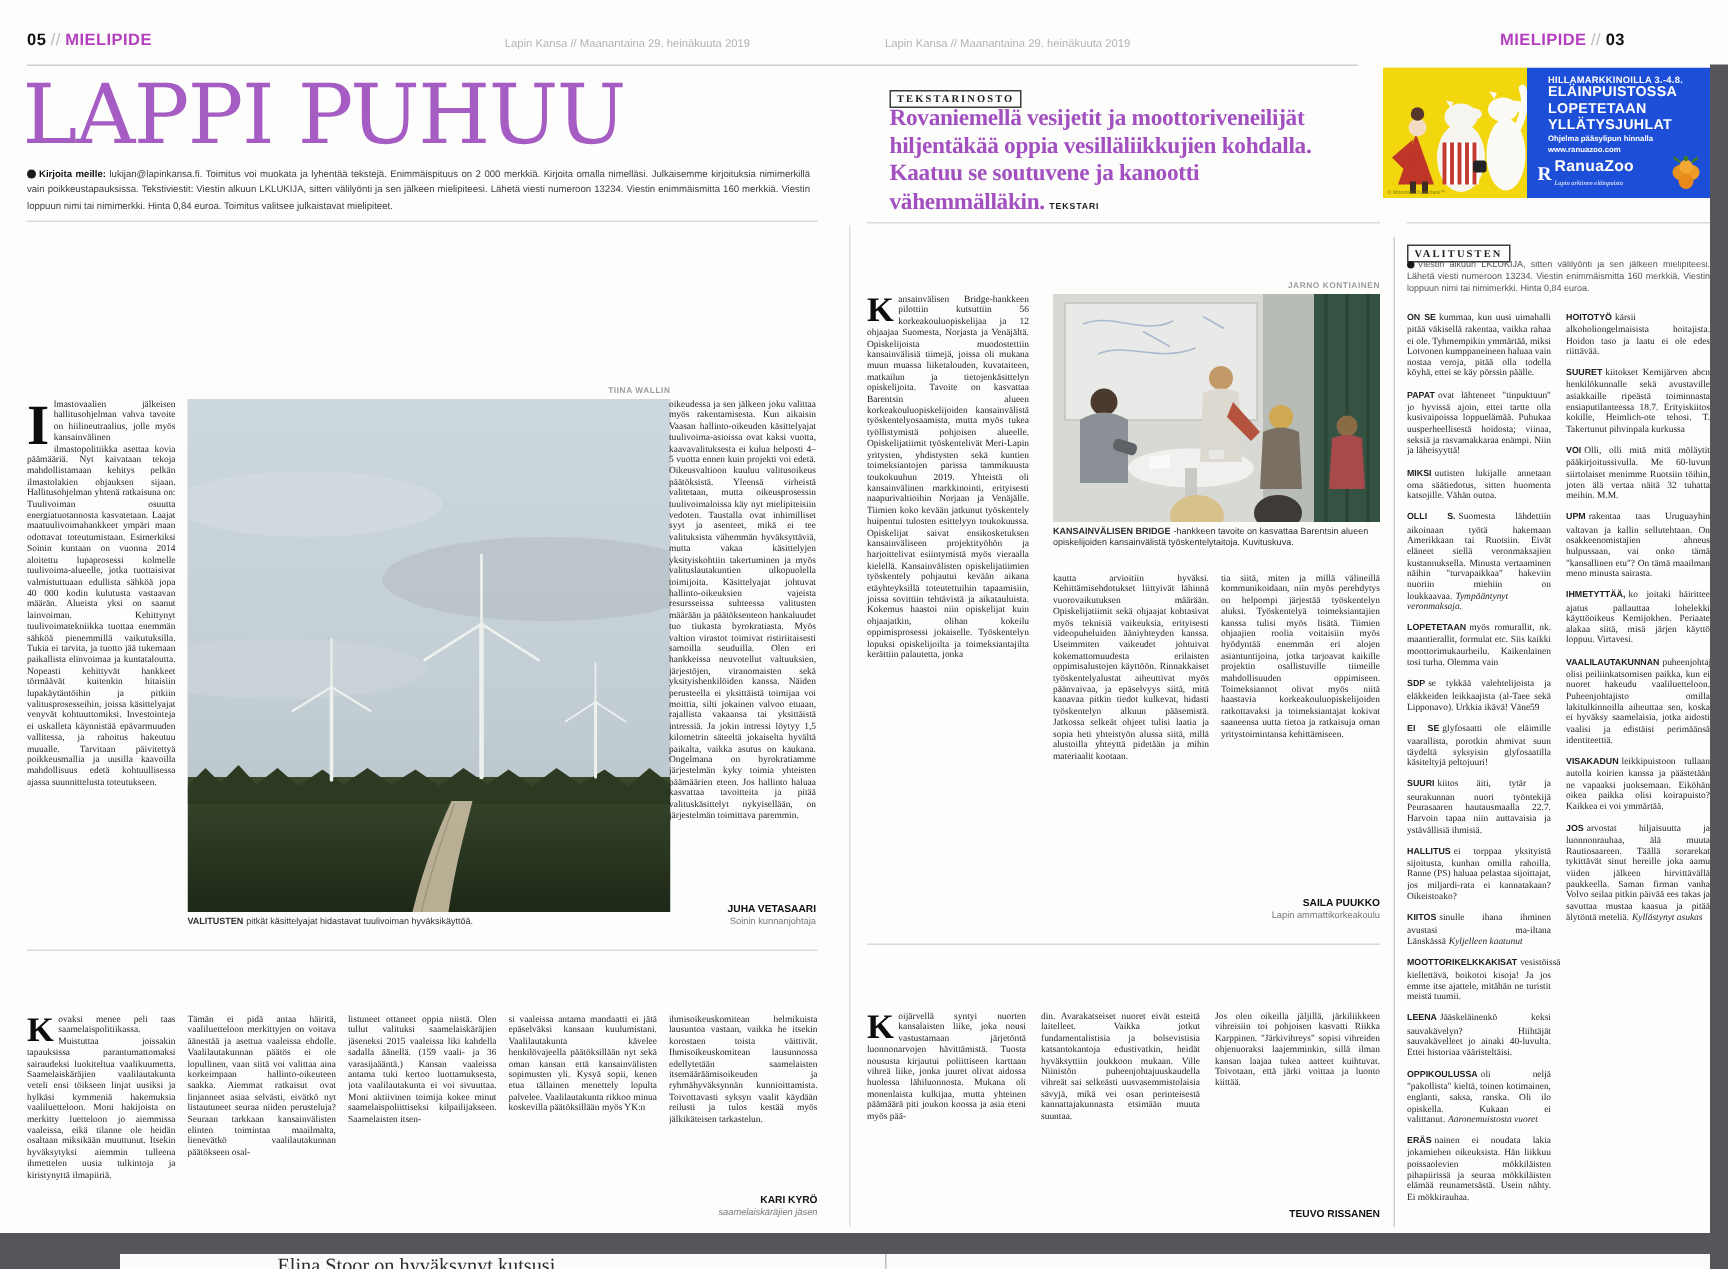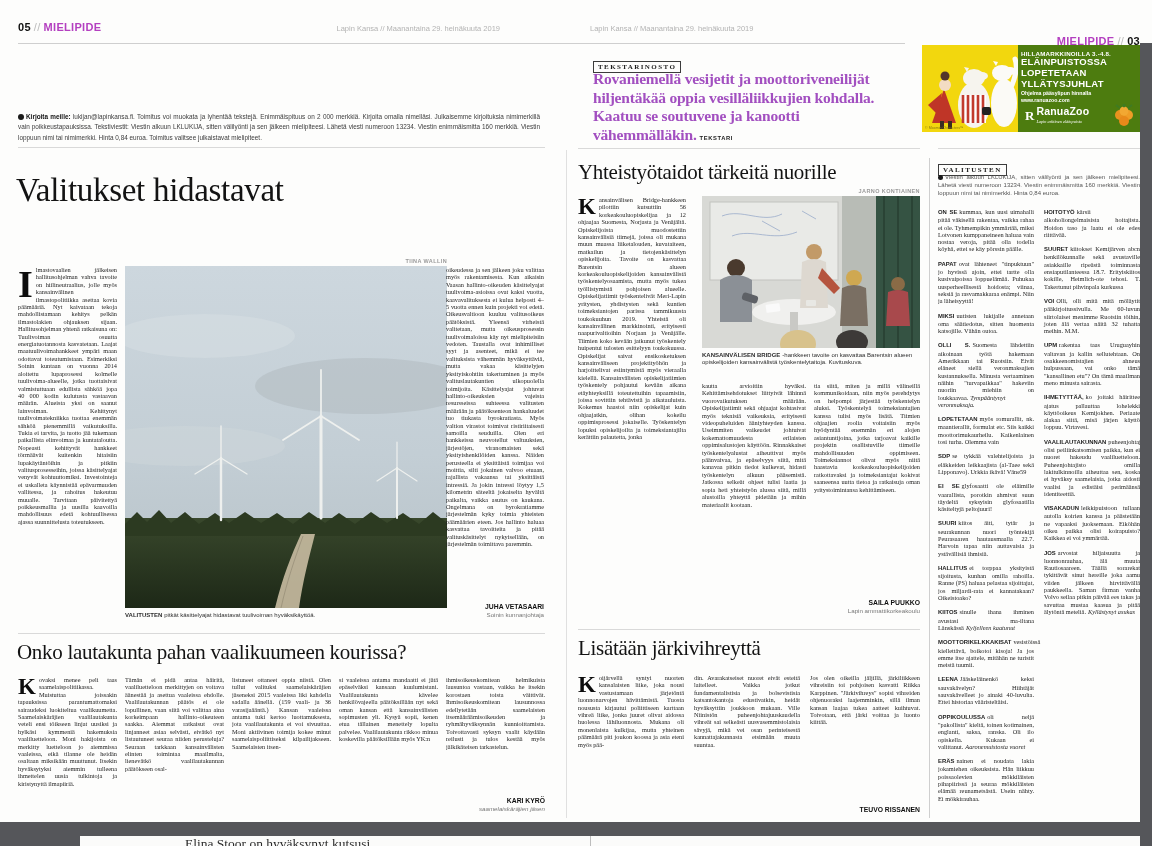--- a/index.html
+++ b/index.html
@@ -34,48 +34,48 @@
   .quote-src{font:bold 5.8px "Liberation Sans",sans-serif;color:#1a1a1a;letter-spacing:.6px;margin-left:3px}
   .tinfo{font:6px/7.8px "Liberation Sans",sans-serif;color:#555;text-align:justify}
   .txflow{column-count:2;column-gap:10px;column-fill:auto;overflow:hidden}
   .tx{font:6.3px/7.3px "Liberation Serif",serif;color:#1d1d1d;text-align:justify;margin:0 0 7px}
   .tx b{font-family:"Liberation Sans",sans-serif;font-size:5.9px;margin-right:2px}
   .tx i{margin-left:2px}
   .photo{position:absolute;overflow:hidden;background:#c7cdd2}
   .photo svg{display:block}
   .ad{position:absolute;display:flex;overflow:hidden}
   .ad-yellow{width:96px;height:100%;background:#f2d70e;position:relative}
-  .ad-green{width:122px;height:100%;background:#4d7c0f;color:#fff;padding:5px 0 0 3px;box-sizing:border-box;position:relative}
+  .ad-green{width:122px;height:100%;background:#1d4ed8;color:#fff;padding:5px 0 0 14px;box-sizing:border-box;position:relative}
   .ad-l1{font:bold 6.2px "Liberation Sans",sans-serif;letter-spacing:.2px}
   .ad-big{font:bold 9.5px/10.8px "Liberation Sans",sans-serif;letter-spacing:.2px}
   .ad-sm{font:bold 5.2px/6.4px "Liberation Sans",sans-serif}
   .ad-brandrow{position:absolute;left:7px;bottom:8px;display:flex;align-items:flex-end}
   .ad-mark{font:bold 13px "Liberation Serif",serif;margin-right:2px}
   .ad-brand{font:bold 10.5px "Liberation Sans",sans-serif;letter-spacing:.2px}
   .ad-tag{font:italic 4.3px "Liberation Serif",serif;display:block}
   .ad-copy{position:absolute;left:3px;bottom:2px;font:3.6px "Liberation Sans",sans-serif;color:#8a7a10}
   .sliver{position:absolute;left:80px;top:836px;width:1060px;height:10px;background:#fbfbfa;overflow:hidden}
   .sliver-text{position:absolute;left:105px;top:0;font:13.5px "Liberation Serif",serif;color:#2b2b2b;white-space:nowrap}
 </style>
 </head>
 <body>
 
 <div class="spread">
 
   <div class="abs folio" style="left:18px;top:21px"><span>05</span><span class="sep">//</span><span class="mag">MIELIPIDE</span></div>
   <div class="abs dateline" style="left:300px;top:24px;width:200px;text-align:right">Lapin Kansa // Maanantaina 29. heinäkuuta 2019</div>
   <div class="rule" style="left:18px;top:43px;width:887px;background:#cfcfcf"></div>
 
+  <div class="abs pp-title" style="left:15px;top:50px">LAPPI PUHUU</div>
   <div class="abs minfo" style="left:18px;top:112px;width:522px;height:34px;overflow:hidden">
     <span class="dot"></span><b>Kirjoita meille:</b> <span>lukijan@lapinkansa.fi. Toimitus voi muokata ja lyhentää tekstejä. Enimmäispituus on 2 000 merkkiä. Kirjoita omalla nimelläsi. Julkaisemme kirjoituksia nimimerkillä vain poikkeustapauksissa. Tekstiviestit: Viestin alkuun LKLUKIJA, sitten välilyönti ja sen jälkeen mielipiteesi. Lähetä viesti numeroon 13234. Viestin enimmäismitta 160 merkkiä. Viestin loppuun nimi tai nimimerkki. Hinta 0,84 euroa. Toimitus valitsee julkaistavat mielipiteet.</span>
   </div>
   <div class="rule" style="left:18px;top:147px;width:527px"></div>
 
   <div class="abs hl hl-xl" style="left:16px;top:172px;width:430px">
-    <div>Valitukset hidastavat</div>
   </div>
 
   <div class="abs credit" style="left:330px;top:258px;width:117px">TIINA WALLIN</div>
 
   <div class="abs body6" style="left:18px;top:266px;width:99px;height:338px">
     <span class="dc dc5">I</span><span>lmastovaalien jälkeisen hallitusohjelman vahva tavoite on hiilineutraalius, jolle myös kansainvälinen ilmastopolitiikka asettaa kovia päämääriä. Nyt kaivataan tekoja mahdollistamaan kehitys pelkän ilmastolakien ohjauksen sijaan. Hallitusohjelman yhtenä ratkaisuna on: Tuulivoiman osuutta energiatuotannosta kasvatetaan. Laajat maatuulivoimahankkeet ympäri maan odottavat toteutumistaan. Esimerkiksi Soinin kuntaan on vuonna 2014 aloitettu lupaprosessi kolmelle tuulivoima-alueelle, jotka tuottaisivat valmistuttuaan edullista sähköä jopa 40 000 kodin kulutusta vastaavan määrän. Alueista yksi on saanut lainvoiman. Kehittynyt tuulivoimatekniikka tuottaa enemmän sähköä pienemmillä vaikutuksilla. Tukia ei tarvita, ja tuotto jää tukemaan paikallista elinvoimaa ja kuntataloutta. Nopeasti kehittyvät hankkeet törmäävät kuitenkin hitaisiin lupakäytäntöihin ja pitkiin valitusprosesseihin, joissa käsittelyajat venyvät kohtuuttomiksi. Investointeja ei uskalleta käynnistää epävarmuuden vallitessa, ja rahoitus hakeutuu muualle. Tarvitaan päivitettyä poikkeusmallia ja uusilla kaavoilla mahdollisuus edetä kohtuullisessa ajassa suunnittelusta toteutukseen.</span>
   </div>
 
   <div class="photo" style="left:125px;top:266px;width:322px;height:342px">
     <svg width="322" height="342" viewBox="0 0 322 342" xmlns="http://www.w3.org/2000/svg">
@@ -119,44 +119,42 @@
   <div class="abs body6" style="left:446px;top:266px;width:98px;height:334px">oikeudessa ja sen jälkeen joku valittaa myös rakentamisesta. Kun aikaisin Vaasan hallinto-oikeuden käsittelyajat tuulivoima-asioissa ovat kaksi vuotta, kaavavalituksesta ei kulua helposti 4–5 vuotta ennen kuin projekti voi edetä. Oikeusvaltioon kuuluu valitusoikeus päätöksistä. Yleensä virheistä valitetaan, mutta oikeusprosessin tuulivoimaloissa käy nyt mielipiteisiin vedoten. Taustalla ovat inhimilliset syyt ja asenteet, mikä ei tee valituksista vähemmän hyväksyttäviä, mutta vakaa käsittelyjen yksityiskohtiin takertuminen ja myös valituslautakuntien ulkopuolella toimijoita. Käsittelyajat johtuvat hallinto-oikeuksien vajeista resursseissa suhteessa valitusten määrään ja päätöksenteon hankaluudet tuo tiukasta byrokratiasta. Myös valtion virastot toimivat ristiriitaisesti samoilla seuduilla. Olen eri hankkeissa neuvotellut valtuuksien, järjestöjen, viranomaisten sekä yksityishenkilöiden kanssa. Näiden perusteella ei yksittäistä toimijaa voi moittia, silti jokainen valvoo etuaan, rajallista vakaansa tai yksittäistä intressiä. Ja jokin intressi löytyy 1,5 kilometrin säteeltä jokaiselta hyvältä paikalta, vaikka asutus on kaukana. Ongelmana on byrokratiamme järjestelmän kyky toimia yhteisten päämäärien eteen. Jos hallinto haluaa kasvattaa tavoitteita ja pitää valituskäsittelyt nykyisellään, on järjestelmän toimittava paremmin.</div>
   <div class="abs byline" style="left:446px;top:603px;width:98px">JUHA VETASAARI</div>
   <div class="abs bytitle" style="left:446px;top:611px;width:98px">Soinin kunnanjohtaja</div>
 
   <div class="abs cap" style="left:125px;top:612px;width:322px">
     <b>VALITUSTEN</b><span>pitkät käsittelyajat hidastavat tuulivoiman hyväksikäyttöä.</span>
   </div>
 
   <div class="rule" style="left:18px;top:633px;width:527px"></div>
 
-  <div class="abs hl hl-md" style="left:17px;top:640px">Onko lautakunta pahan vaalikuumeen kourissa?</div>
   <div class="abs body6" style="left:18px;top:676px;width:99px;height:138px">
     <span class="dc dc3">K</span><span>ovaksi menee peli taas saamelaispolitiikassa. Muistuttaa joissakin tapauksissa parantumattomaksi sairaudeksi luokiteltua vaalikuumetta. Saamelaiskäräjien vaalilautakunta veteli ensi töikseen linjat uusiksi ja hylkäsi kymmeniä hakemuksia vaaliluetteloon. Moni hakijoista on merkitty luetteloon jo aiemmissa vaaleissa, eikä tilanne ole heidän osaltaan miksikään muuttunut. Itsekin hyväksytyksi aiemmin tulleena ihmettelen uusia tulkintoja ja kiristynyttä ilmapiiriä.</span>
   </div>
   <div class="abs body6" style="left:125px;top:676px;width:99px;height:138px">Tämän ei pidä antaa häiritä, vaaliluetteloon merkittyjen on voitava äänestää ja asettua vaaleissa ehdolle. Vaalilautakunnan päätös ei ole lopullinen, vaan siitä voi valittaa aina korkeimpaan hallinto-oikeuteen saakka. Aiemmat ratkaisut ovat linjanneet asiaa selvästi, eivätkö nyt listautuneet seuraa niiden perusteluja? Seuraan tarkkaan kansainvälisten elinten toimintaa maailmalta, lienevätkö vaalilautakunnan päätökseen osal-</div>
   <div class="abs body6" style="left:232px;top:676px;width:99px;height:138px">listuneet ottaneet oppia niistä. Olen tullut valituksi saamelaiskäräjien jäseneksi 2015 vaaleissa liki kahdella sadalla äänellä. (159 vaali- ja 36 varasijaääntä.) Kansan vaaleissa antama tuki kertoo luottamuksesta, jota vaalilautakunta ei voi sivuuttaa. Moni aktiivinen toimija kokee minut saamelaispoliittiseksi kilpailijakseen. Saamelaisten itsen-</div>
   <div class="abs body6" style="left:339px;top:676px;width:99px;height:138px">si vaaleissa antama mandaatti ei jätä epäselväksi kansaan kuulumistani. Vaalilautakunta kävelee henkilövajeella päätöksillään nyt sekä oman kansan että kansainvälisten sopimusten yli. Kysyä sopii, kenen etua tällainen menettely lopulta palvelee. Vaalilautakunta rikkoo minua koskevilla päätöksillään myös YK:n</div>
   <div class="abs body6" style="left:446px;top:676px;width:99px;height:118px">ihmisoikeuskomitean helmikuista lausuntoa vastaan, vaikka he itsekin korostaen toista väittivät. Ihmisoikeuskomitean lausunnossa edellytetään saamelaisten itsemääräämisoikeuden ja ryhmähyväksynnän kunnioittamista. Toivottavasti syksyn vaalit käydään reilusti ja tulos kestää myös jälkikäteisen tarkastelun.</div>
   <div class="abs byline" style="left:446px;top:797px;width:99px">KARI KYRÖ</div>
   <div class="abs bytitle" style="left:446px;top:805px;width:99px;font-style:italic">saamelaiskäräjien jäsen</div>
 
   <div class="vrule" style="left:566px;top:150px;height:668px"></div>
 
   <div class="abs dateline" style="left:590px;top:24px">Lapin Kansa // Maanantaina 29. heinäkuuta 2019</div>
-  <div class="abs folio" style="left:1000px;top:35px;width:140px;text-align:right"><span class="mag">MIELIPIDE</span><span class="sep">//</span><span>03</span></div>
+  <div class="abs folio" style="left:1000px;top:21px;width:140px;"><span class="mag">MIELIPIDE</span><span class="sep">//</span><span>03</span></div>
 
   <div class="abs" style="left:593px;top:55px"><span class="boxlabel">TEKSTARINOSTO</span></div>
   <div class="abs quote" style="left:593px;top:70px;width:318px">
     <span>Rovaniemellä vesijetit ja moottoriveneilijät hiljentäkää oppia vesilläliikkujien kohdalla. Kaatuu se soutuvene ja kanootti vähemmälläkin.</span><span class="quote-src">TEKSTARI</span>
   </div>
   <div class="rule" style="left:578px;top:148px;width:342px"></div>
   <div class="rule" style="left:938px;top:148px;width:202px"></div>
 
-  <div class="abs hl hl-md" style="left:578px;top:160px">Yhteistyötaidot tärkeitä nuorille</div>
   <div class="abs credit" style="left:800px;top:188px;width:120px">JARNO KONTIAINEN</div>
 
   <div class="abs body6" style="left:578px;top:196px;width:108px;height:420px">
     <span class="dc dc3">K</span><span>ansainvälisen Bridge-hankkeen pilottiin kutsuttiin 56 korkeakouluopiskelijaa ja 12 ohjaajaa Suomesta, Norjasta ja Venäjältä. Opiskelijoista muodostettiin kansainvälisiä tiimejä, joissa oli mukana muun muassa liiketalouden, kuvataiteen, matkailun ja tietojenkäsittelyn opiskelijoita. Tavoite on kasvattaa Barentsin alueen korkeakouluopiskelijoiden kansainvälistä työskentelyosaamista, mutta myös tukea työllistymistä pohjoisen alueelle. Opiskelijatiimit työskentelivät Meri-Lapin yritysten, yhdistysten sekä kuntien toimeksiantojen parissa tammikuusta toukokuuhun 2019. Yhteistä oli kansainvälinen markkinointi, erityisesti naapurivaltioihin Norjaan ja Venäjälle. Tiimien koko kevään jatkunut työskentely huipentui tulosten esittelyyn toukokuussa. Opiskelijat saivat ensikosketuksen kansainväliseen projektityöhön ja harjoittelivat esiintymistä myös vieraalla kielellä. Kansainvälisten opiskelijatiimien työskentely pohjautui kevään aikana etäyhteyksillä toteutettuihin tapaamisiin, joissa sovittiin tehtävistä ja aikatauluista. Kokemus haastoi niin opiskelijat kuin ohjaajatkin, olihan kokeilu oppimisprosessi jokaiselle. Työskentelyn lopuksi opiskelijoilta ja toimeksiantajilta kerättiin palautetta, jonka</span>
   </div>
 
   <div class="photo" style="left:702px;top:196px;width:218px;height:152px">
     <svg width="218" height="152" viewBox="0 0 218 152" xmlns="http://www.w3.org/2000/svg">
       <rect width="218" height="152" fill="#d8d9d5"></rect>
       <rect x="8" y="6" width="128" height="78" fill="#e9eae7" stroke="#c2c3bf" stroke-width="1"></rect>
@@ -193,21 +191,20 @@
   <div class="abs cap" style="left:702px;top:352px;width:218px">
     <b>KANSAINVÄLISEN BRIDGE</b><span>-hankkeen tavoite on kasvattaa Barentsin alueen opiskelijoiden kansainvälistä työskentelytaitoja. Kuvituskuva.</span>
   </div>
 
   <div class="abs body6" style="left:702px;top:382px;width:104px;height:234px">kautta arvioitiin hyväksi. Kehittämisehdotukset liittyivät lähinnä vuorovaikutuksen määrään. Opiskelijatiimit sekä ohjaajat kohtasivat myös teknisiä vaikeuksia, erityisesti videopuheluiden ääniyhteyden kanssa. Useimmiten vaikeudet johtuivat kokemattomuudesta erilaisten oppimisalustojen käyttöön. Rinnakkaiset työskentelyalustat aiheuttivat myös päänvaivaa, ja epäselvyys siitä, mitä kanavaa pitkin tiedot kulkevat, hidasti työskentelyn alkuun pääsemistä. Jatkossa selkeät ohjeet tulisi laatia ja sopia heti yhteistyön alussa siitä, millä alustoilla yhteyttä pidetään ja mihin materiaalit kootaan.</div>
   <div class="abs body6" style="left:814px;top:382px;width:106px;height:214px">tia siitä, miten ja millä välineillä kommunikoidaan, niin myös perehdytys on helpompi järjestää työskentelyn aluksi. Työskentelyä toimeksiantajien kanssa tulisi myös lisätä. Tiimien ohjaajien roolia voitaisiin myös hyödyntää enemmän eri alojen asiantuntijoina, jotka tarjoavat kaikille projektin osallistuville tiimeille mahdollisuuden oppimiseen. Toimeksiannot olivat myös niitä haastavia korkeakouluopiskelijoiden ratkottavaksi ja toimeksiantajat kokivat saaneensa uutta tietoa ja ratkaisuja oman yritystoimintansa kehittämiseen.</div>
   <div class="abs byline" style="left:814px;top:599px;width:106px">SAILA PUUKKO</div>
   <div class="abs bytitle" style="left:814px;top:607px;width:106px">Lapin ammattikorkeakoulu</div>
 
   <div class="rule" style="left:578px;top:629px;width:342px"></div>
-  <div class="abs hl hl-md" style="left:578px;top:636px">Lisätään järkivihreyttä</div>
   <div class="abs body6" style="left:578px;top:674px;width:106px;height:140px">
     <span class="dc dc3">K</span><span>oijärvellä syntyi nuorten kansalaisten liike, joka nousi vastustamaan järjetöntä luonnonarvojen hävittämistä. Tuosta noususta kirjautui poliittiseen karttaan vihreä liike, jonka juuret olivat aidossa huolessa lähiluonnosta. Mukana oli monenlaista kulkijaa, mutta yhteinen päämäärä piti joukon koossa ja asia eteni myös pää-</span>
   </div>
   <div class="abs body6" style="left:694px;top:674px;width:106px;height:140px">din. Avarakatseiset nuoret eivät esteitä laitelleet. Vaikka jotkut fundamentalistisia ja bolsevistisia katsantokantoja edustivatkin, heidät hyväksyttiin joukkoon mukaan. Ville Niinistön puheenjohtajuuskaudella vihreät sai selkeästi uusvasemmistolaisia sävyjä, mikä vei osan perinteisestä kannattajakunnasta etsimään muuta suuntaa.</div>
   <div class="abs body6" style="left:810px;top:674px;width:110px;height:126px">Jos olen oikeilla jäljillä, järkiliikkeen vihreisiin toi pohjoisen kasvatti Riikka Karppinen. "Järkivihreys" sopisi vihreiden ohjenuoraksi laajemminkin, sillä ilman kansan laajaa tukea aatteet kuihtuvat. Toivotaan, että järki voittaa ja luonto kiittää.</div>
   <div class="abs byline" style="left:810px;top:806px;width:110px">TEUVO RISSANEN</div>
 
   <div class="vrule" style="left:929px;top:158px;height:660px;background:#cfcfcf"></div>
   <div class="abs" style="left:938px;top:158px"><span class="boxlabel">VALITUSTEN</span></div>
   <div class="abs tinfo" style="left:938px;top:174px;width:202px;height:28px;overflow:hidden">

